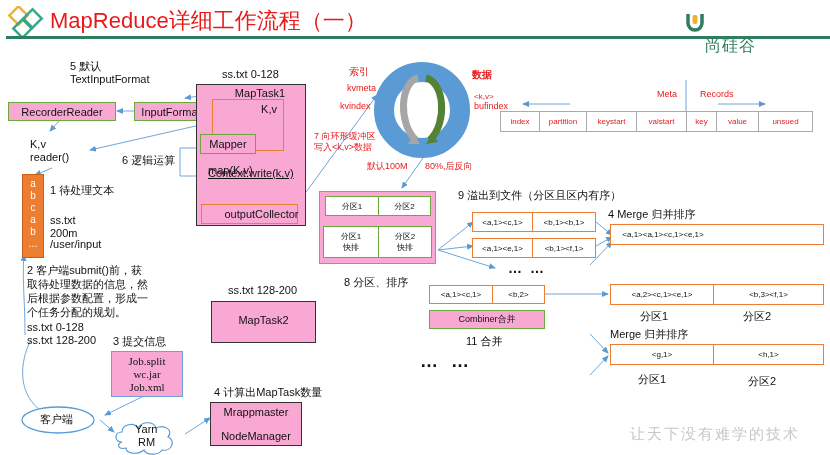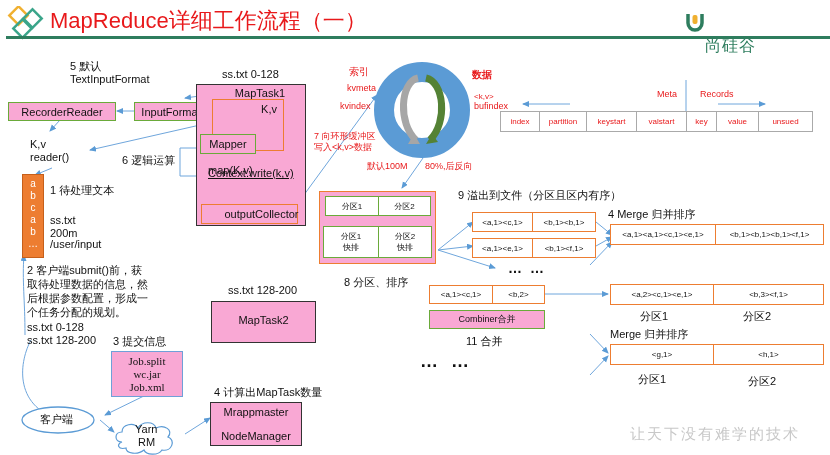--- a/index.html
+++ b/index.html
@@ -223,21 +223,20 @@
 </div>
 <div class="row orange" style="left:472px;top:238px;width:124px;height:20px;border:1.5px solid #ed7d31;">
   <div class="cell" style="width:59px;">&lt;a,1&gt;&lt;e,1&gt;</div>
   <div class="cell" style="width:63px;">&lt;b,1&gt;&lt;f,1&gt;</div>
 </div>
 <div class="t" style="left:508px;top:262px;font-size:14px;font-weight:bold;letter-spacing:2px;">… …</div>
 
 <div class="t" style="left:608px;top:208px;">4 Merge 归并排序</div>
 <div class="row orange" style="left:610px;top:224px;width:214px;height:21px;border:1.5px solid #ed7d31;">
   <div class="cell" style="width:104px;">&lt;a,1&gt;&lt;a,1&gt;&lt;c,1&gt;&lt;e,1&gt;</div>
-  <div class="cell" style="width:108px;">&lt;b,1&gt;&lt;b,1&gt;&lt;b,1&gt;&lt;f,1&gt;</div>
 </div>
 
 <div class="row orange" style="left:429px;top:285px;width:116px;height:19px;border:1.5px solid #ed7d31;">
   <div class="cell" style="width:62px;">&lt;a,1&gt;&lt;c,1&gt;</div>
   <div class="cell" style="width:52px;">&lt;b,2&gt;</div>
 </div>
 <div class="box green" style="left:429px;top:310px;width:116px;height:19px;font-size:9px;">
   <span>Combiner合并</span>
 </div>
 <div class="t" style="left:466px;top:335px;">11 合并</div>

